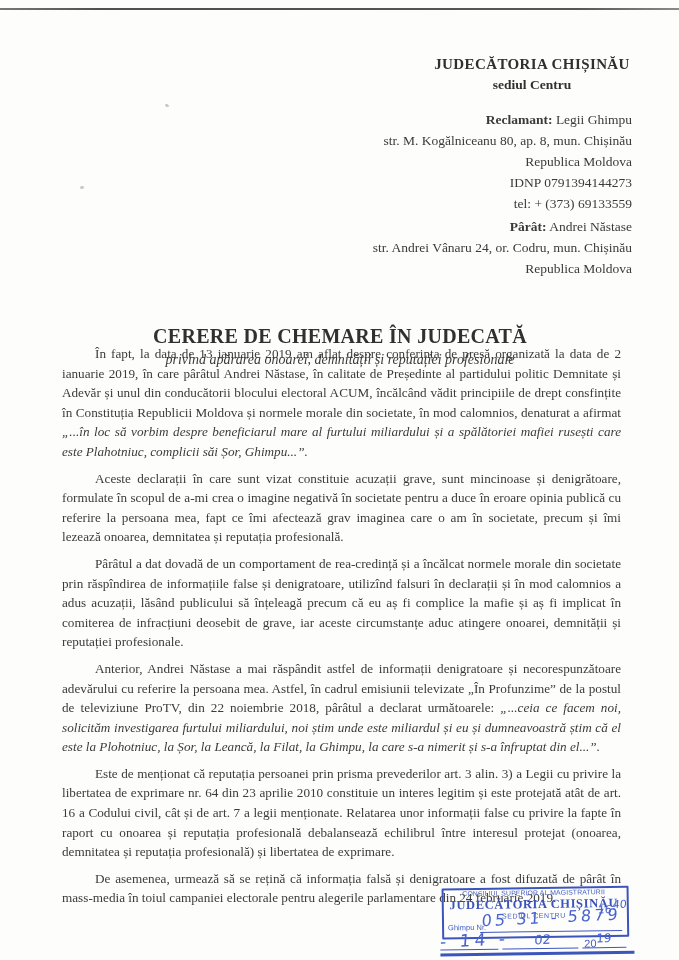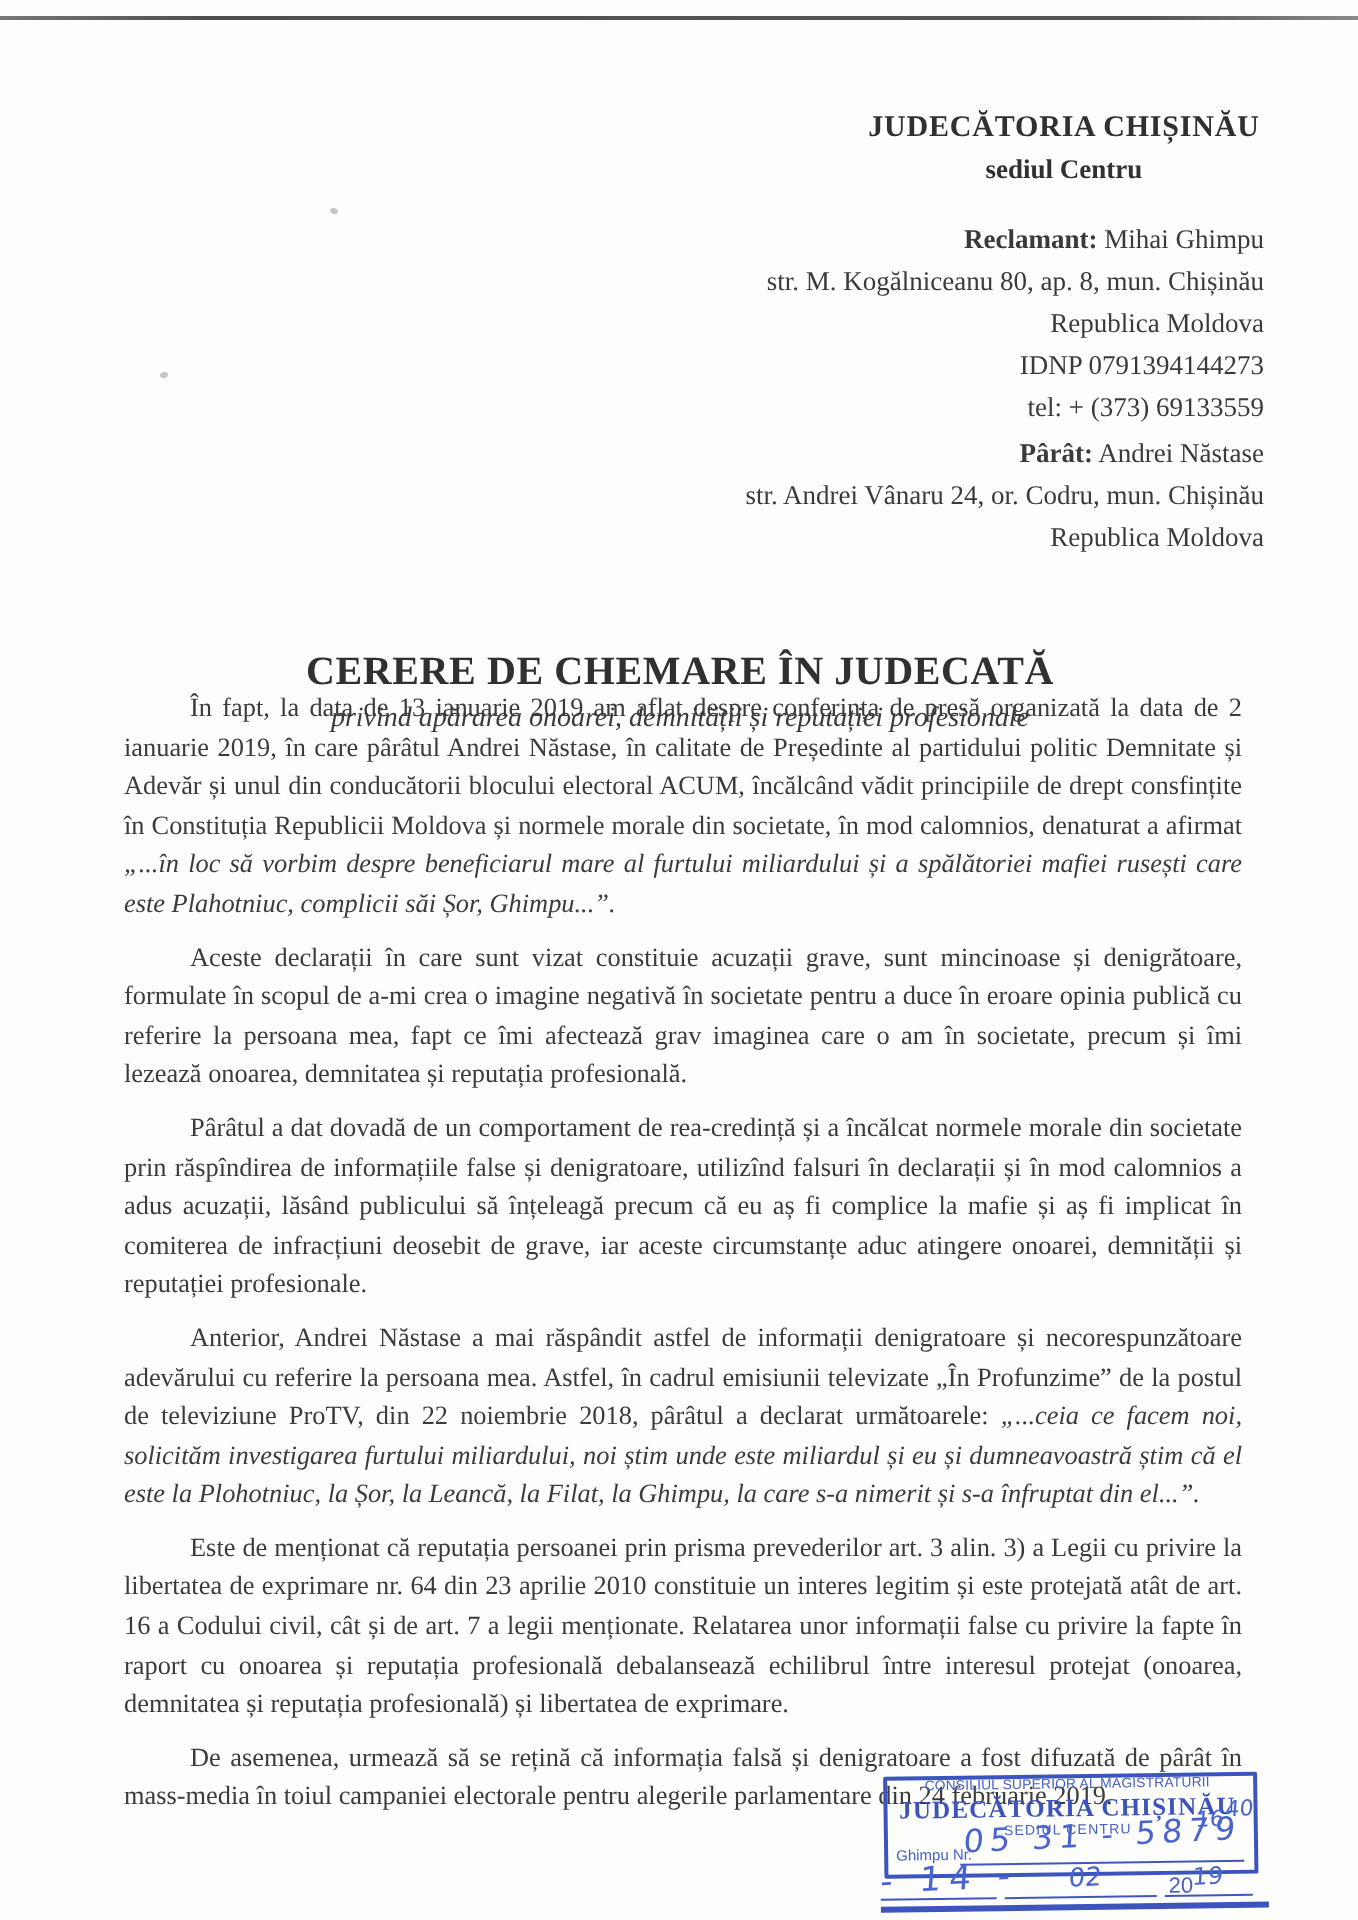--- a/index.html
+++ b/index.html
@@ -89,21 +89,21 @@
 <div class="scan-line"></div>
 <div class="speck s1"></div>
 <div class="speck s2"></div>
 
 <div class="court-header">
   <div class="line1">JUDECĂTORIA CHIȘINĂU</div>
   <div class="line2">sediul Centru</div>
 </div>
 
 <div class="party-block plaintiff">
-  <div><span class="party-label">Reclamant:</span><span> Mihai Ghimpu</span></div>
+  <div><span class="party-label">Reclamant:</span><span> Legii Ghimpu</span></div>
   <div>str. M. Kogălniceanu 80, ap. 8, mun. Chișinău</div>
   <div>Republica Moldova</div>
   <div>IDNP 0791394144273</div>
   <div>tel: + (373) 69133559</div>
 </div>
 
 <div class="party-block defendant">
   <div><span class="party-label">Pârât:</span><span> Andrei Năstase</span></div>
   <div>str. Andrei Vânaru 24, or. Codru, mun. Chișinău</div>
   <div>Republica Moldova</div>

